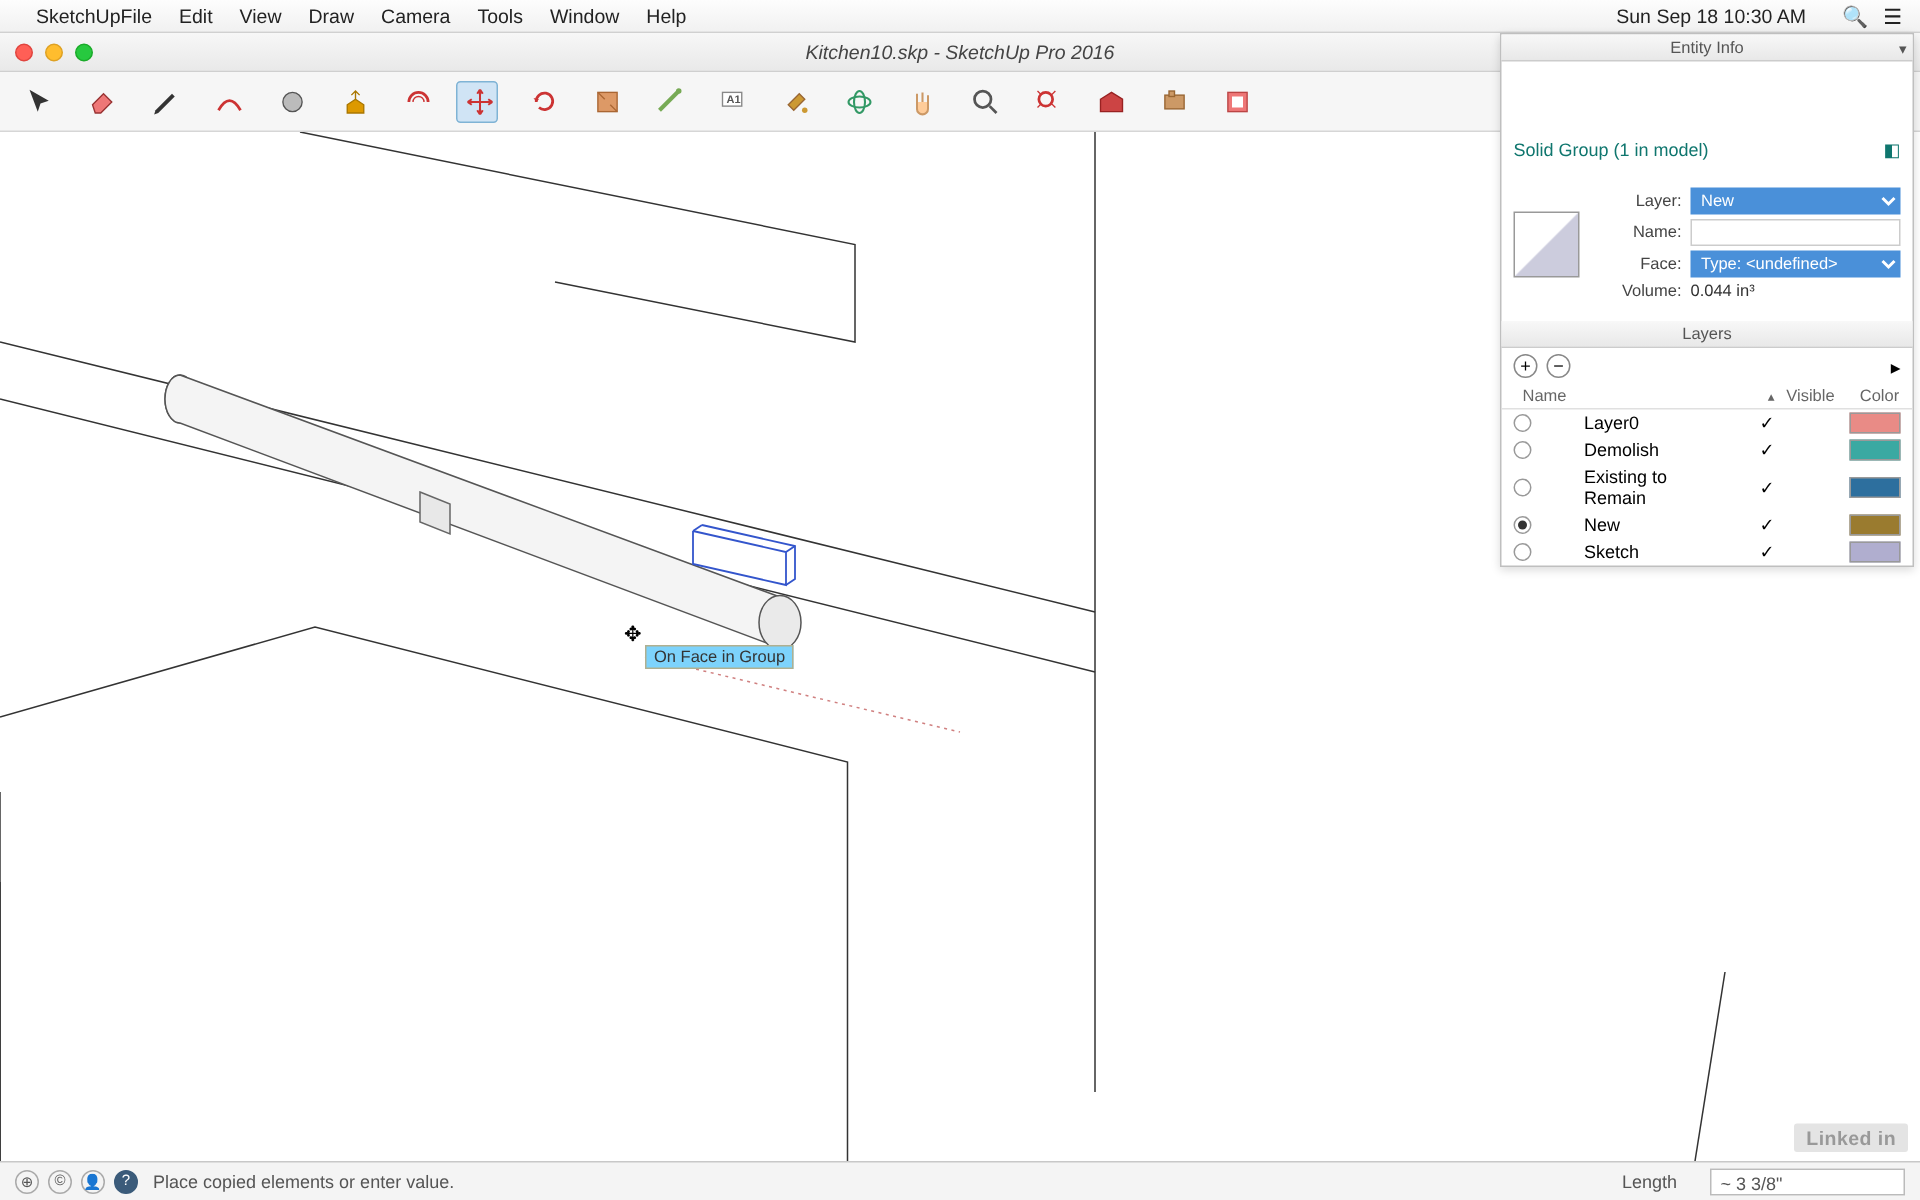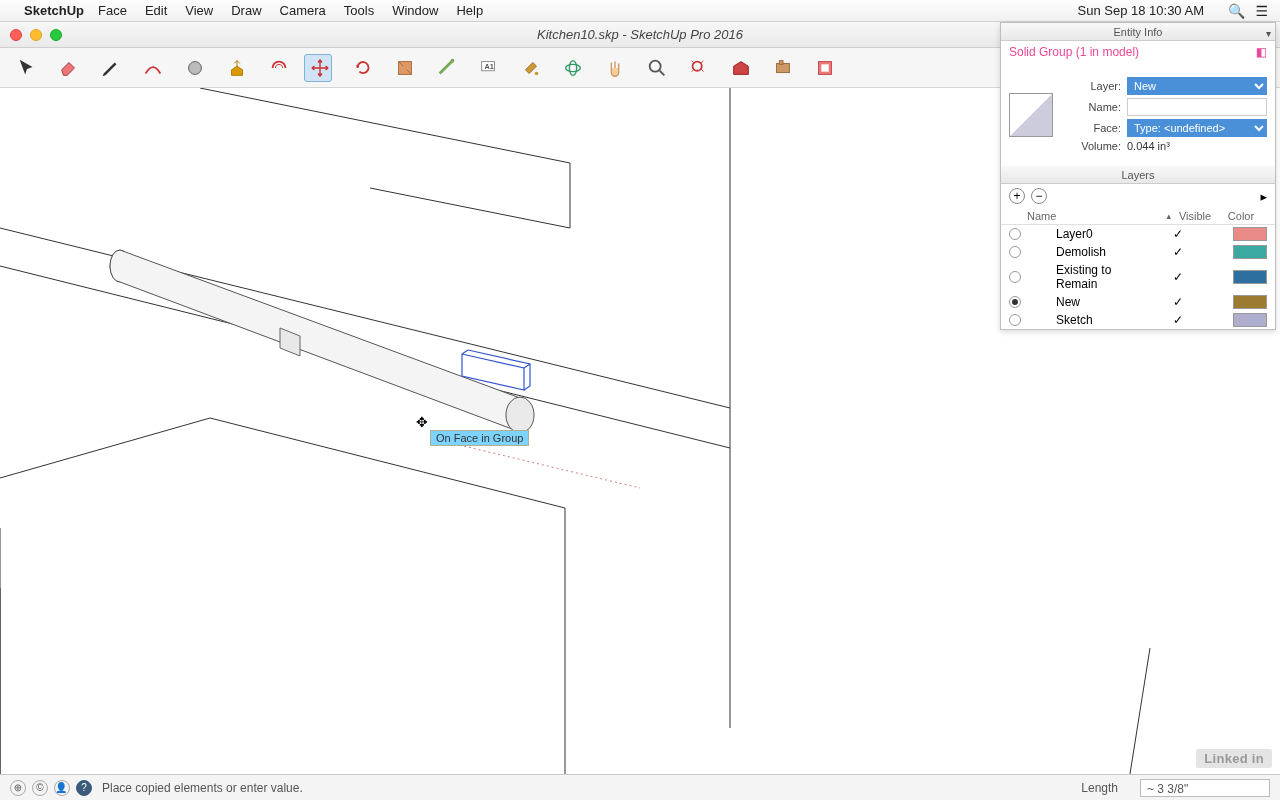--- a/index.html
+++ b/index.html
@@ -1,21 +1,21 @@
 <!DOCTYPE html>
 <html><head>
 <meta charset="utf-8">
 <style>
 * { margin:0; padding:0; box-sizing:border-box; font-family:-apple-system,"Helvetica Neue",Arial,sans-serif; }
 body { width:1280px; height:800px; overflow:hidden; background:#fff; position:relative; }
 
 
 .mac-menubar { height:22px; background:linear-gradient(#fdfdfd,#f1f1f1); border-bottom:1px solid #d0d0d0; display:flex; align-items:center; padding:0 12px; font-size:13px; color:#222; }
 .mac-menubar .apple { font-size:14px; margin-right:12px; }
-.mac-menubar .appname { font-weight:700; margin-right:14px; }
+.mac-menubar .appname { font-weight:400; }
 .mac-menubar .menu-item { margin-right:18px; cursor:default; }
 .mac-menubar .spacer { flex:1; }
 .mac-menubar .clock { margin-right:14px; }
 .mac-menubar .sysicon { margin-left:10px; font-size:14px; }
 
 
 .titlebar { height:26px; background:linear-gradient(#f7f7f7,#e9e9e9); border-bottom:1px solid #cfcfcf; display:flex; align-items:center; padding:0 10px; position:relative;font-style:italic; }
 .traffic { display:flex; gap:8px; }
 .traffic span { width:12px; height:12px; border-radius:50%; display:block; }
 .tl-close{background:#ff5f56;border:1px solid #e0443e;}
@@ -34,37 +34,37 @@
 .viewport svg { width:100%; height:100%; }
 .tooltip { position:absolute; left:430px; top:342px; background:#7dd3fc; border:1px solid #b0b090; font-size:11px; padding:1px 5px; color:#333; }
 .move-cursor { position:absolute; left:416px; top:326px; font-size:14px; color:#000; }
 
 
 .panel { position:absolute; background:#fff; border:1px solid #bfbfbf; box-shadow:0 2px 6px rgba(0,0,0,0.15); font-size:12px; }
 .panel-entity { right:4px; top:22px; width:276px; }
 .panel-header { height:18px; background:linear-gradient(#f8f8f8,#e8e8e8); border-bottom:1px solid #ccc; text-align:center; font-size:11px; line-height:18px; position:relative; color:#555; }
 .panel-header .collapse { position:absolute; right:4px; top:2px; font-size:10px; }
 .panel-body { padding:6px 8px; }
-.entity-title { font-size:12px; color:#ec4899; padding:4px 8px; }
+.entity-title { font-size:12px; color:#0f766e; padding:4px 8px;margin-top:48px; }
 .entity-title .det { float:right; font-size:12px; }
 .entity-row { display:flex; align-items:center; margin:5px 0; }
 .entity-row .thumb { width:44px; height:44px; border:1px solid #999; background:linear-gradient(135deg,#fff 49%,#ccd 51%); margin-right:8px; }
 .entity-fields { flex:1; }
 .efield { display:flex; align-items:center; margin:3px 0; font-size:11px; }
 .efield label { width:60px; text-align:right; margin-right:6px; color:#444; }
 .efield .val { flex:1; }
 .efield select,.efield input { width:100%; font-size:11px; border:1px solid #ccc; height:18px; padding:0 3px; background:#fff; }
 .efield select { background:#4a90d9; color:#fff; border:none; }
 .efield .plain { color:#333; }
 
 .layers-tools { padding:4px 8px; display:flex; gap:6px; align-items:center; }
 .layers-tools .btn { width:16px; height:16px; border:1px solid #888; border-radius:50%; display:flex; align-items:center; justify-content:center; font-size:12px; line-height:1; cursor:pointer; }
 .layers-tools .spacer{flex:1;}
 .layers-tools .arrow{font-size:13px;}
-.layers-head { display:flex; padding:2px 12px; font-size:11px; color:#666; border-bottom:1px solid #e0e0e0; }
+.layers-head { display:flex; padding:2px 0; font-size:11px; color:#666; border-bottom:1px solid #e0e0e0; }
 .layers-head .c-name{flex:1; padding-left:14px;}
 .layers-head .c-vis{width:48px; text-align:center;}
 .layers-head .c-col{width:44px; text-align:center;}
 .layers-list { }
 .layer-row { display:flex; align-items:center; padding:2px 8px; font-size:12px;gap:31px; }
 .layer-row .radio{width:12px; height:12px; border:1px solid #999; border-radius:50%; margin-right:4px; position:relative;}
 .layer-row .radio.on::after{content:"";position:absolute;left:2px;top:2px;width:6px;height:6px;background:#333;border-radius:50%;}
 .layer-row .name{flex:1;}
 .layer-row .vis{width:48px;text-align:center;}
 .layer-row .swatch{width:34px;height:14px;border:1px solid #999;}
@@ -79,21 +79,21 @@
 .statusbar .measure-box{width:130px;height:18px;border:1px solid #bbb;background:#fff;padding:0 6px;line-height:18px;}
 
 .linkedin-badge { position:absolute; right:8px; bottom:32px; background:#e0e0e0; color:#888; font-size:13px; font-weight:600; padding:2px 8px; border-radius:2px; letter-spacing:0.3px; opacity:0.85; }
 </style>
 </head>
 <body>
 
 <div class="mac-menubar">
   <span class="apple"></span>
   <span class="appname">SketchUp</span>
-  <span class="menu-item">Face</span>
+  <span class="menu-item">File</span>
   <span class="menu-item">Edit</span>
   <span class="menu-item">View</span>
   <span class="menu-item">Draw</span>
   <span class="menu-item">Camera</span>
   <span class="menu-item">Tools</span>
   <span class="menu-item">Window</span>
   <span class="menu-item">Help</span>
   <span class="spacer"></span>
   <span class="clock">Sun Sep 18  10:30 AM</span>
   <span class="sysicon">🔍</span>

